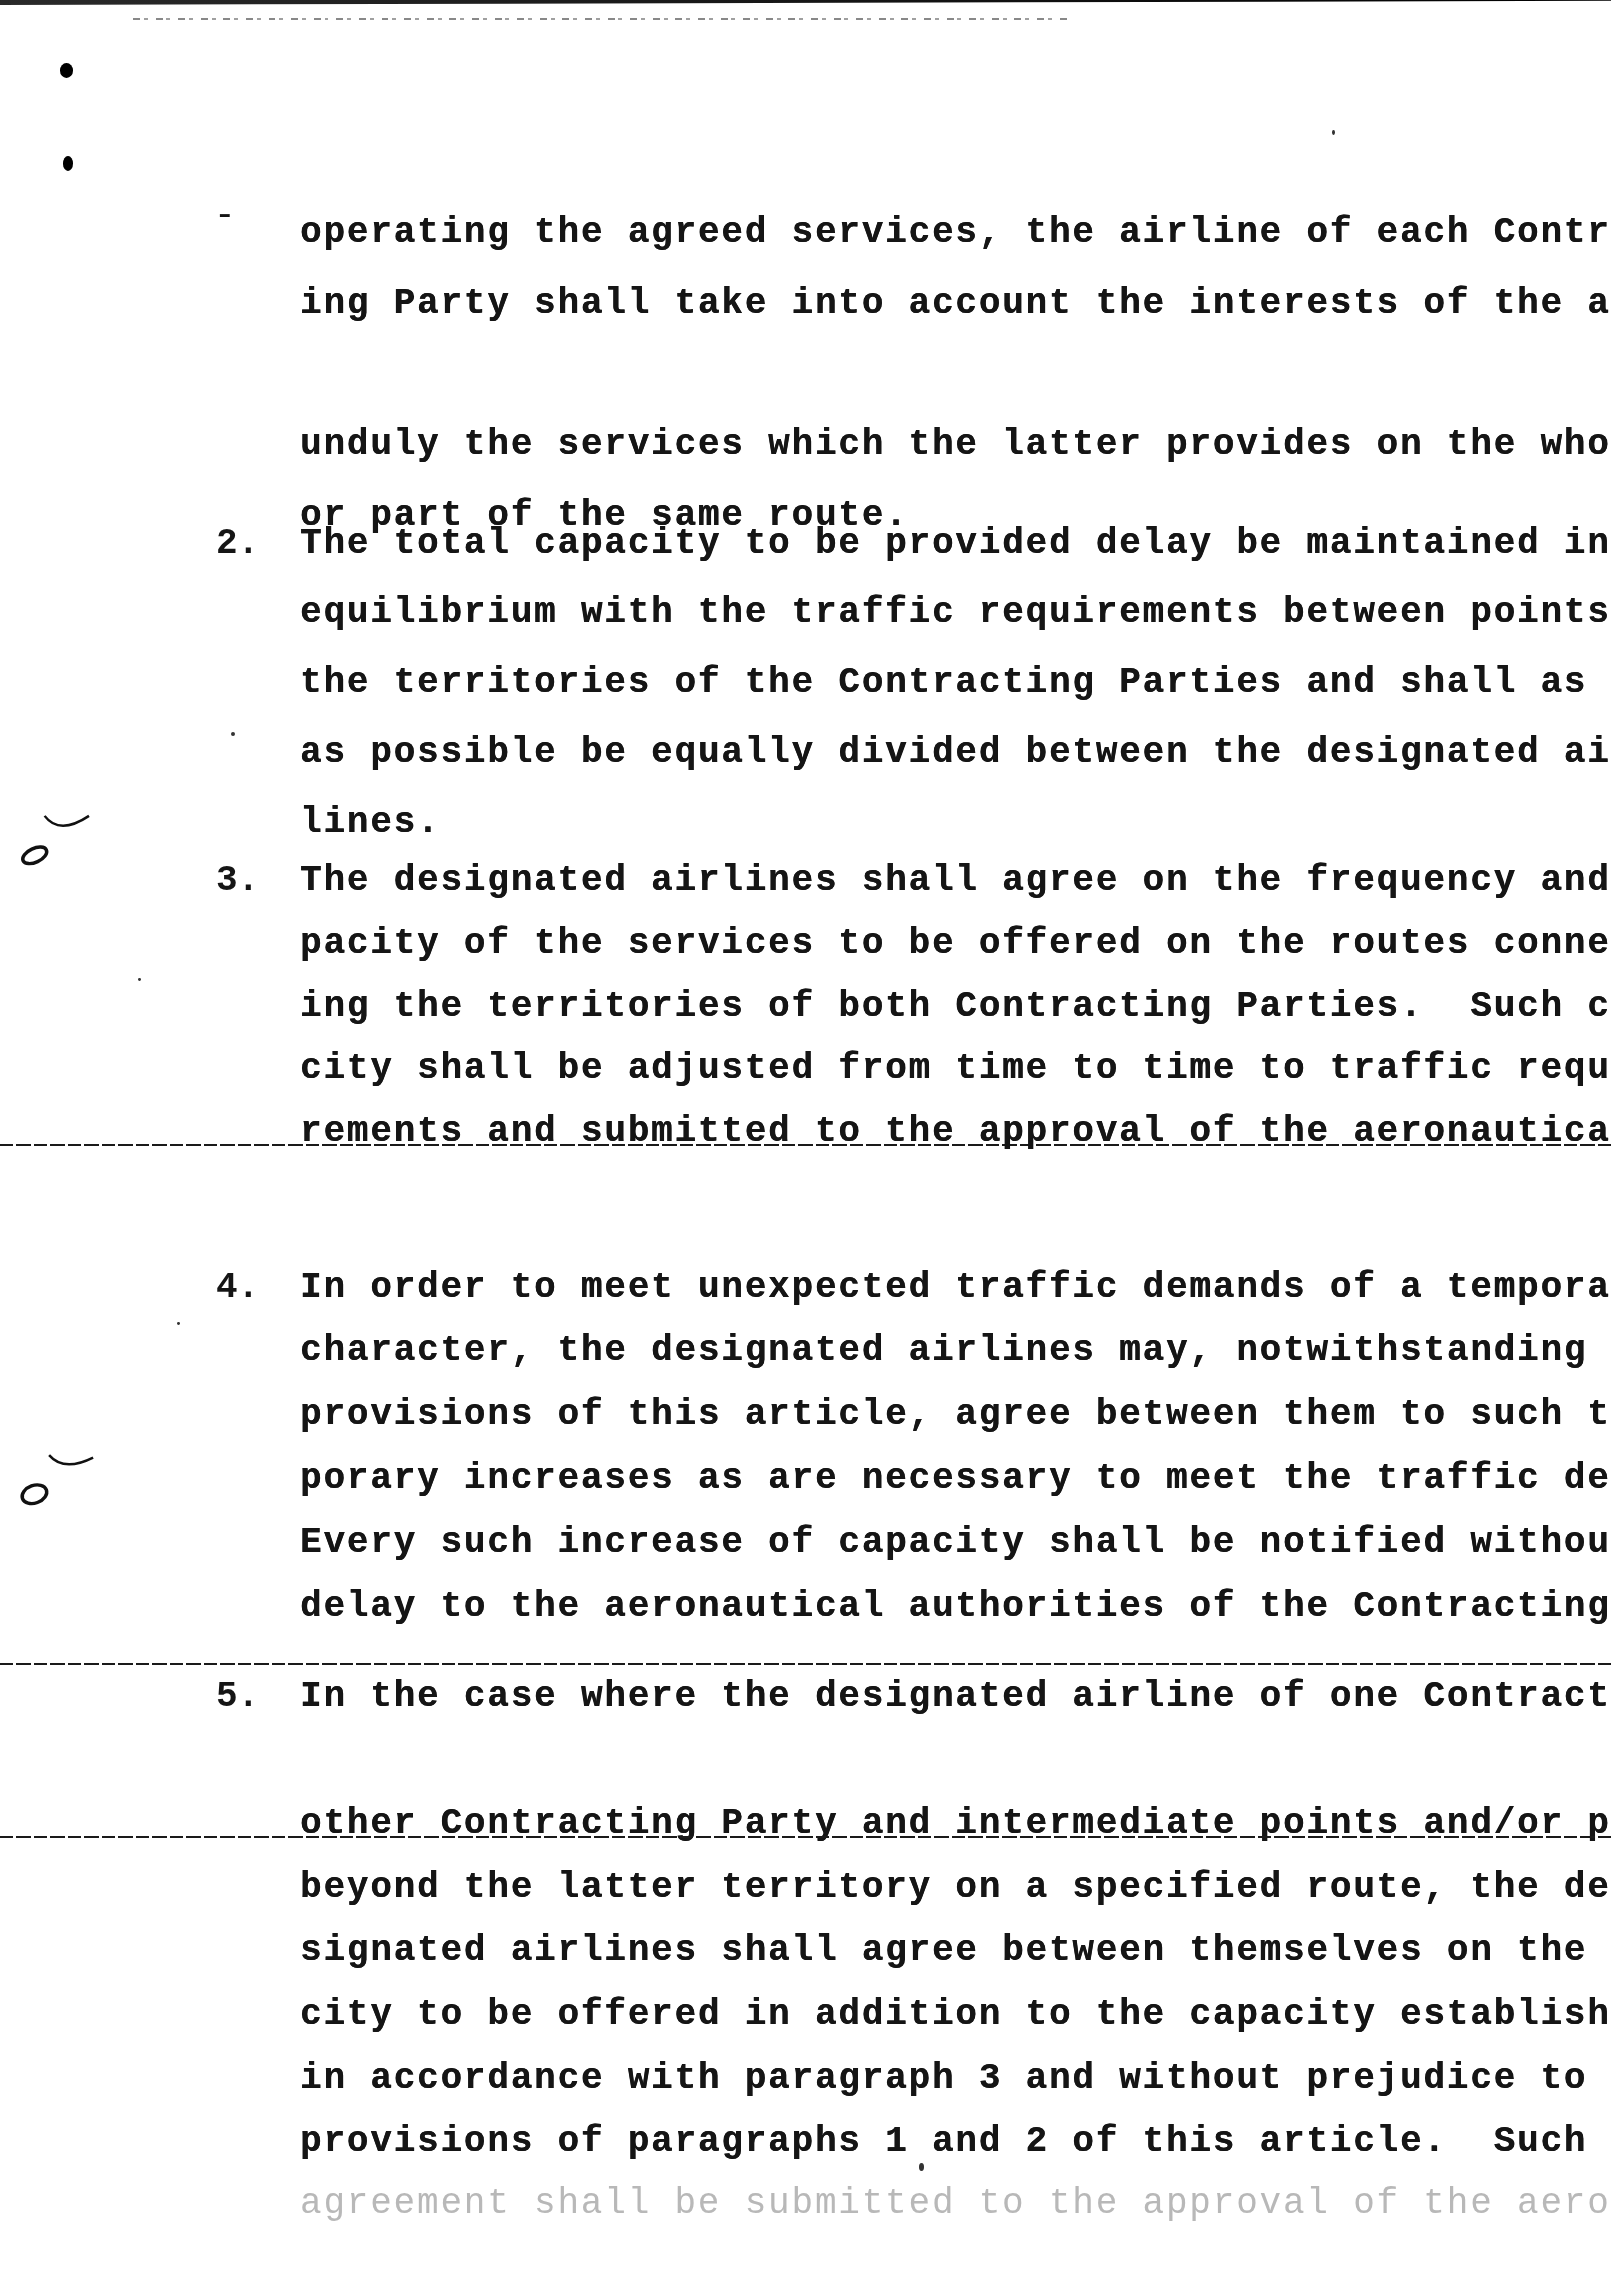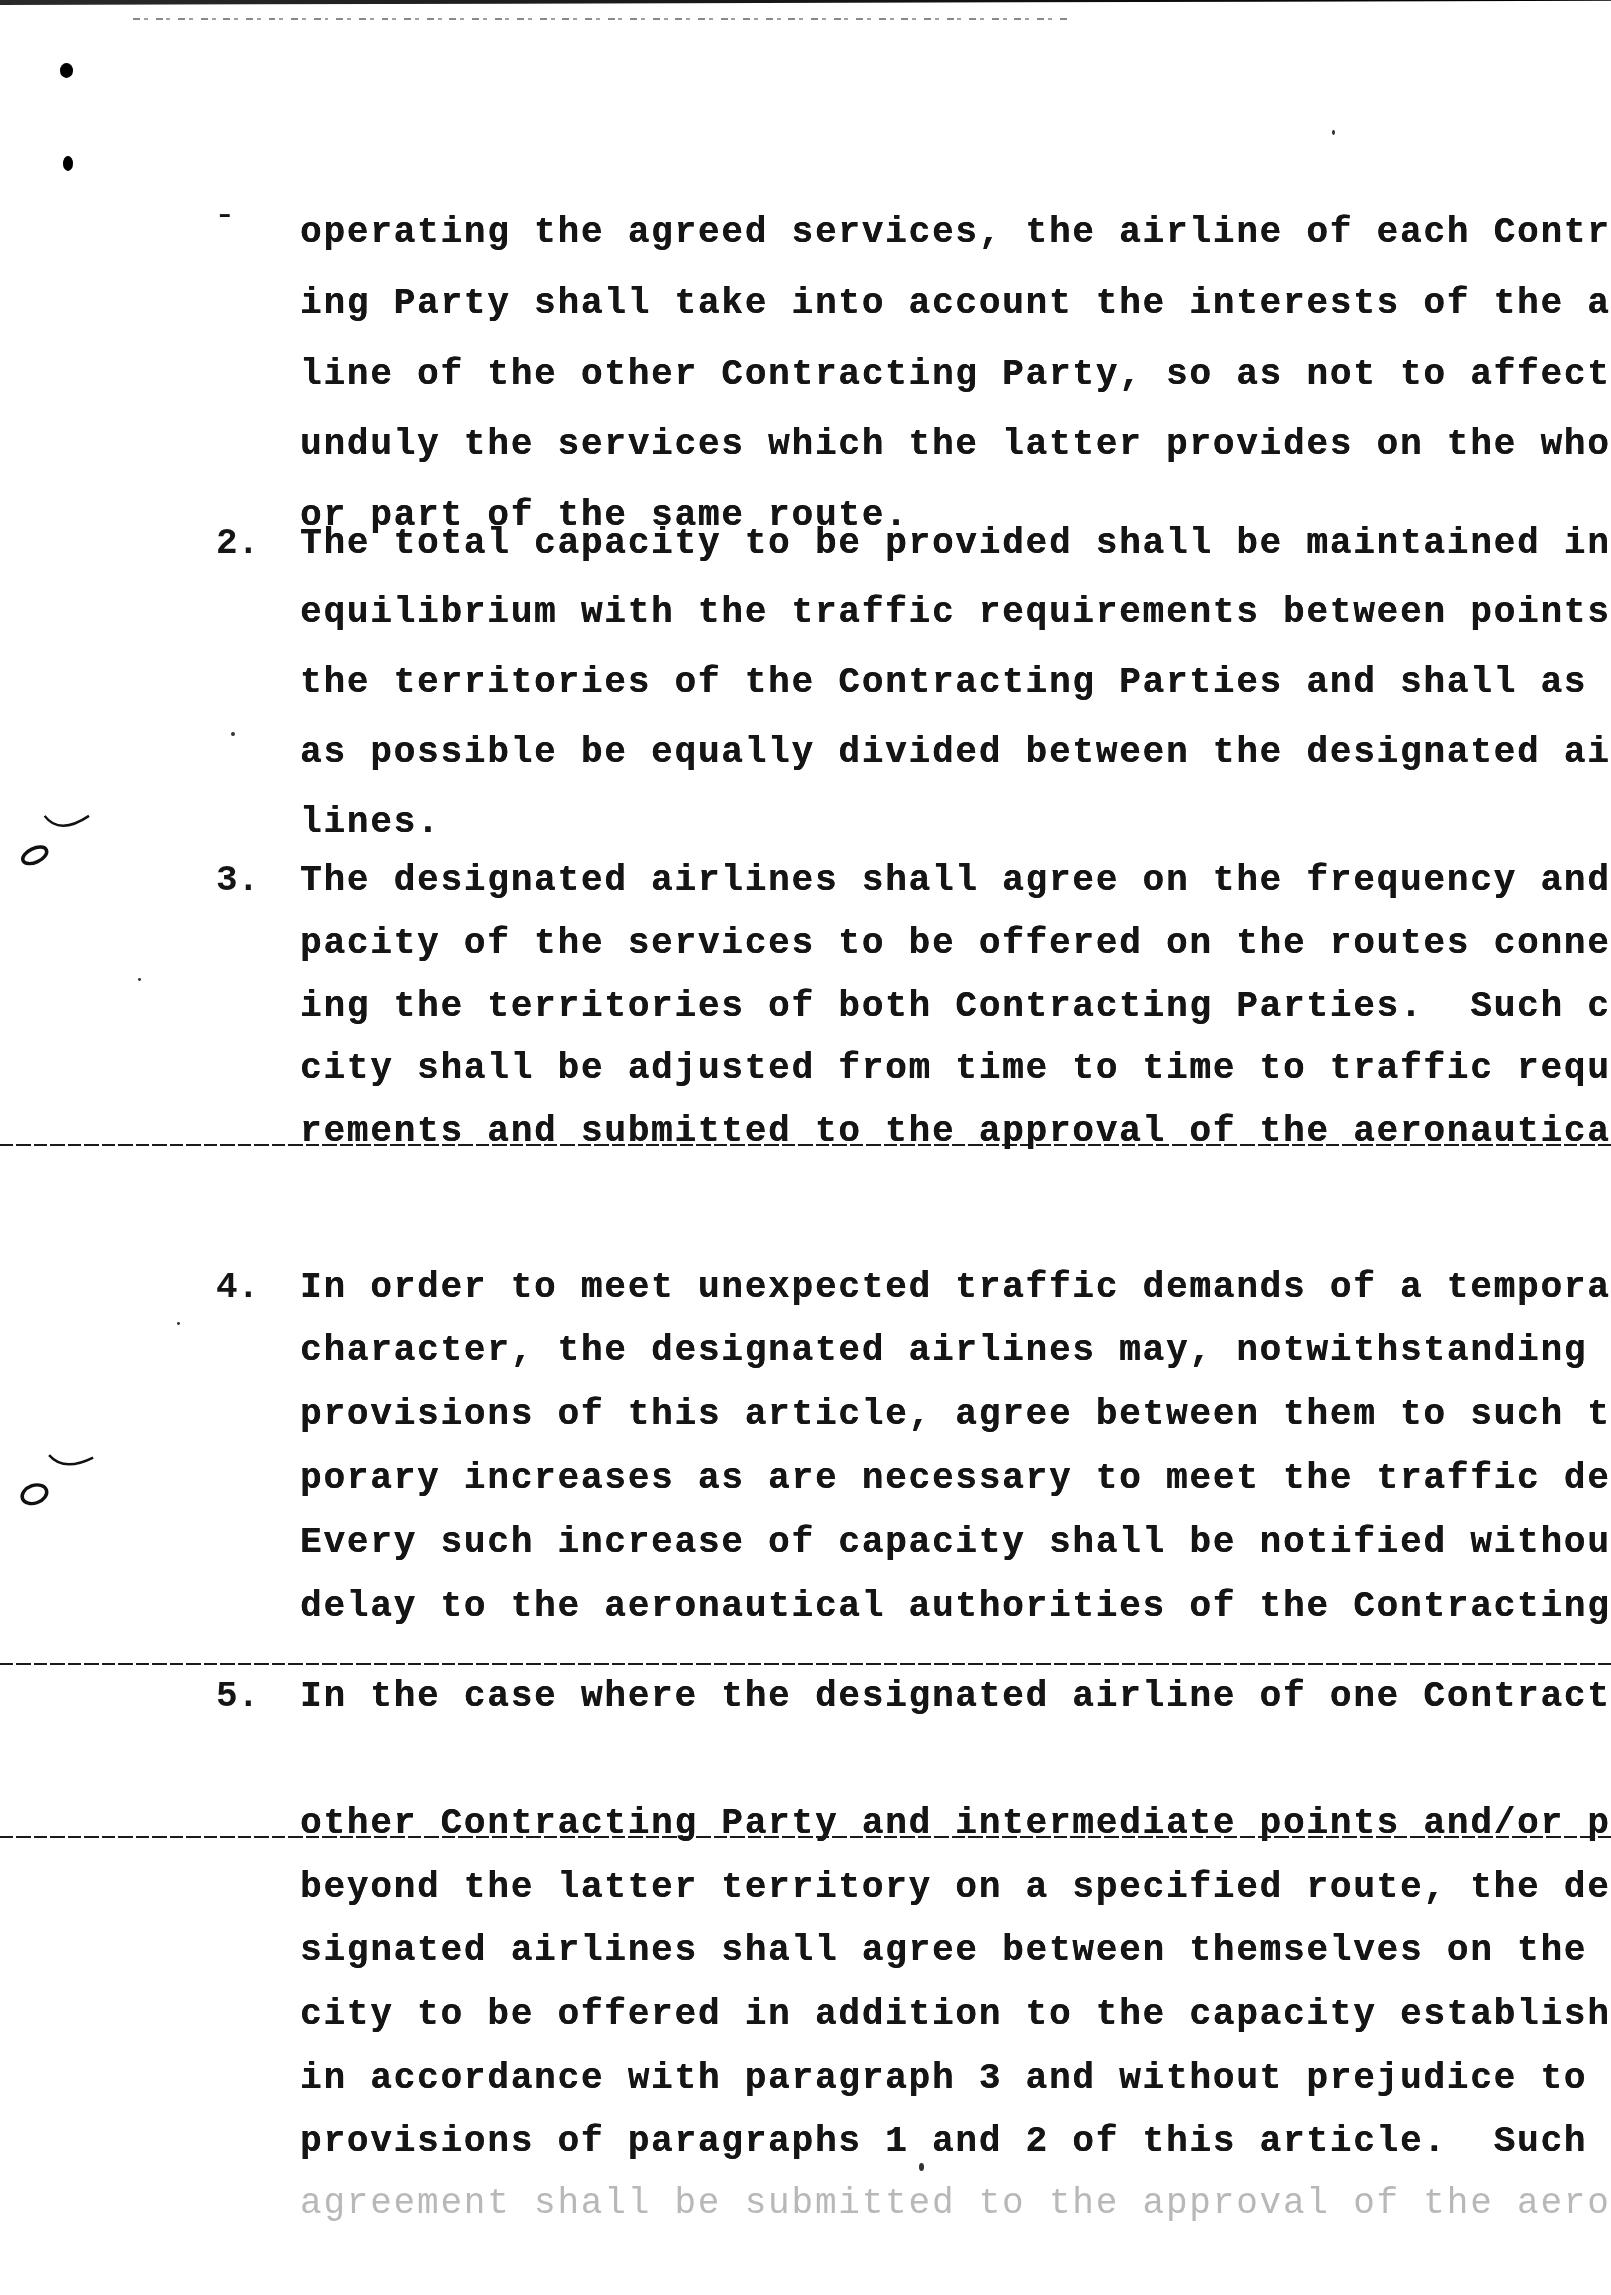--- a/index.html
+++ b/index.html
@@ -95,26 +95,25 @@
 <div class="page">
   <div class="top-edge"></div>
   <div class="top-noise"></div>
 
   <div class="hole" style="left:60px;top:63px;width:12.8px;height:14.7px;"></div>
   <div class="hole" style="left:63px;top:156px;width:9.8px;height:14.7px;"></div>
 
   <div class="dash" style="top:198px;">-</div>
   <div class="line" style="top:215px;">operating the agreed services, the airline of each Contract</div>
   <div class="line" style="top:286px;">ing Party shall take into account the interests of the air-</div>
-  <div class="line" style="top:357px;">line of the other Contracting Party, so as not to affect</div>
   <div class="line" style="top:427px;">unduly the services which the latter provides on the whole</div>
   <div class="line" style="top:498px;">or part of the same route.</div>
 
   <div class="num" style="top:526px;">2.</div>
-  <div class="line" style="top:526px;">The total capacity to be provided shall be maintained in</div>
+  <div class="line" style="top:526px;">The total capacity to be provided delay be maintained in</div>
   <div class="line" style="top:595px;">equilibrium with the traffic requirements between points in</div>
   <div class="line" style="top:665px;">the territories of the Contracting Parties and shall as far</div>
   <div class="line" style="top:735px;">as possible be equally divided between the designated air -</div>
   <div class="line" style="top:805px;">lines.</div>
 
   <svg class="margin-mark" style="left:9.8px;top:806px;" width="84" height="74" viewBox="0 0 170 150">
     <path d="M70 20 Q100 60 160 20" stroke="#111" stroke-width="5" fill="none"></path>
     <ellipse cx="50" cy="100" rx="26" ry="14" transform="rotate(-25 50 100)" stroke="#111" stroke-width="7" fill="none"></ellipse>
   </svg>
 

